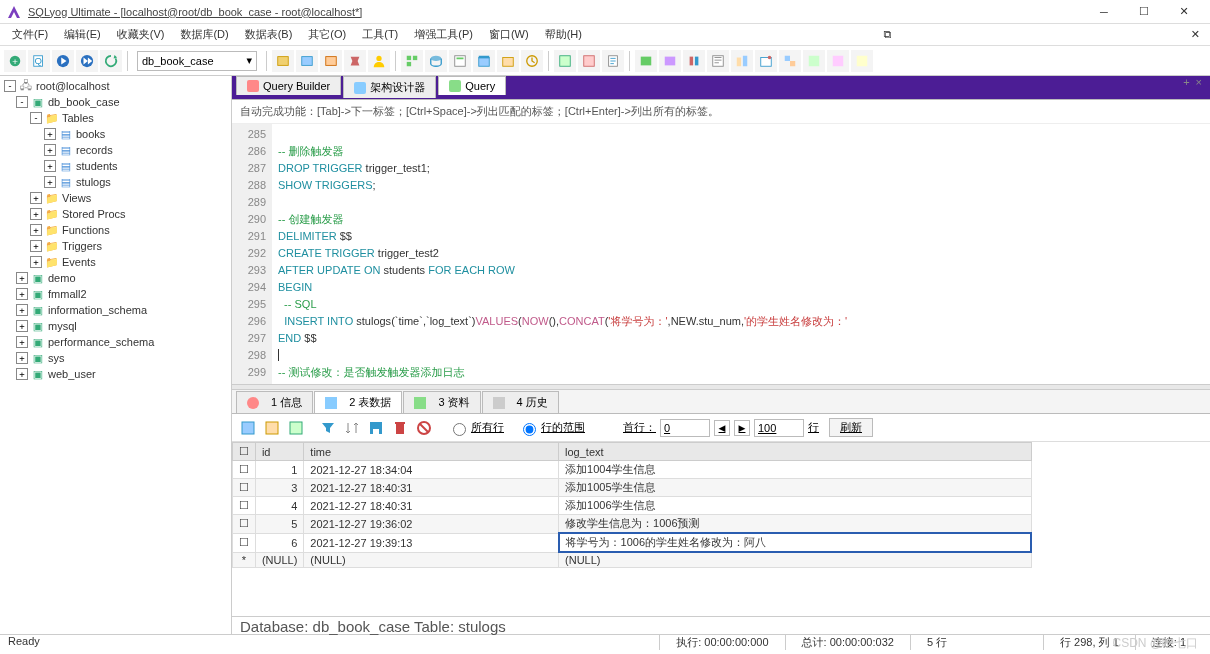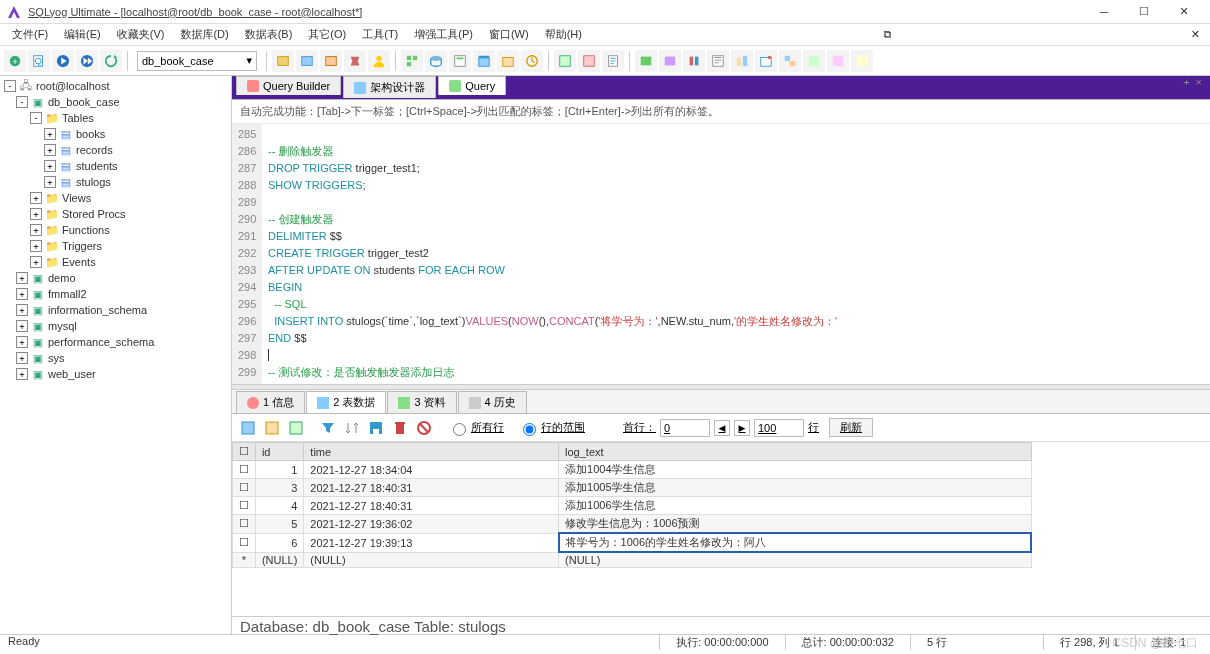--- a/index.html
+++ b/index.html
@@ -45,32 +45,32 @@
 
 .qtabs { height: 24px; border-bottom: 1px solid #bbb; display: flex; align-items: flex-start; padding-left: 4px; gap: 2px; background: #4c1d95; position: relative; }
 .qtab { border: 1px solid #bbb; border-bottom: none; padding: 3px 10px; background: #eee; display: flex; align-items: center; gap: 4px; }
 .qtab.active { background: #fff; }
 .qtab .qic { width: 12px; height: 12px; }
 .qtabs .tabclose { margin-left: auto; padding: 0 8px; color: #888; display: flex; gap: 6px; }
 
 .autohint { padding: 4px 8px; font-size: 11px; color: #555; background: #fff; border-bottom: 1px solid #eee; }
 
 .editor { flex: 0 0 260px; display: flex; overflow: hidden; background: #fff; font-family: Consolas, monospace; font-size: 13px; line-height: 17px; }
-.gutter { width: 30px; background: #f0f0f0; color: #888; text-align: right; padding: 2px 6px 2px 6px; }
+.gutter { width: 40px; background: #f0f0f0; color: #888; text-align: right; padding: 2px 6px 2px 6px; }
 .code { flex: 1; padding: 2px 6px; white-space: pre; overflow: auto; color: #333; }
 .kw { color: #1f8fa0; }
 .cm { color: #2a9d4a; }
 .fn { color: #c05a8a; }
 .str { color: #c83c3c; }
 .cur { border-left: 1px solid #333; }
 
 
 .splitter { height: 6px; background: #e8e8e8; border-top: 1px solid #ccc; border-bottom: 1px solid #ccc; }
 .rtabs { height: 24px; display: flex; align-items: flex-end; padding-left: 4px; gap: 1px; background: #f4f4f4; border-bottom: 1px solid #bbb; }
-.rtab { border: 1px solid #bbb; border-bottom: none; padding: 3px 10px; background: #eee; display: flex; align-items: center; gap: 4px; }
+.rtab { border: 1px solid #bbb; border-bottom: none; padding: 3px 10px; background: #eee; display: flex; align-items: center; gap: 12px; }
 .rtab.active { background: #fff; }
 .rtab .ric { width: 12px; height: 12px; }
 
 .rtools { height: 28px; display: flex; align-items: center; padding: 2px 6px; gap: 4px; border-bottom: 1px solid #ddd; text-decoration: underline; }
 .rtools .rbtn { width: 20px; height: 20px; display: inline-flex; align-items: center; justify-content: center; }
 .rtools .rad { display: flex; align-items: center; gap: 2px; margin-left: 10px; }
 .rtools label { font-size: 11px; }
 .rtools input[type=text] { width: 50px; height: 18px; border: 1px solid #bbb; padding: 0 3px; font-size: 11px; }
 .rtools .rbut { border: 1px solid #bbb; background: #f4f4f4; padding: 1px 10px; margin-left: 6px; }
 .rtools .nav { width: 16px; height: 16px; border: 1px solid #bbb; display: inline-flex; align-items: center; justify-content: center; font-size: 9px; }

